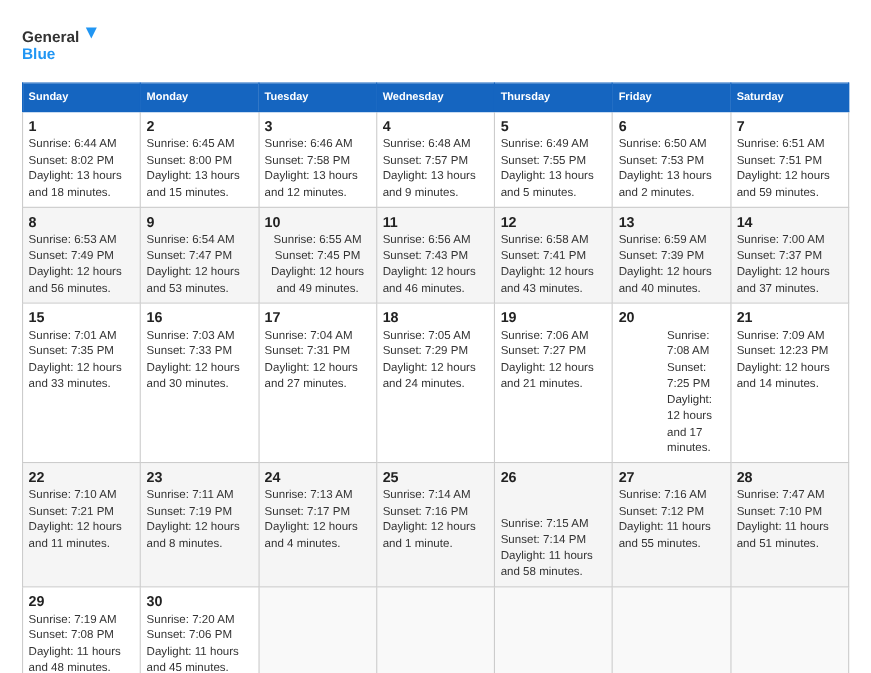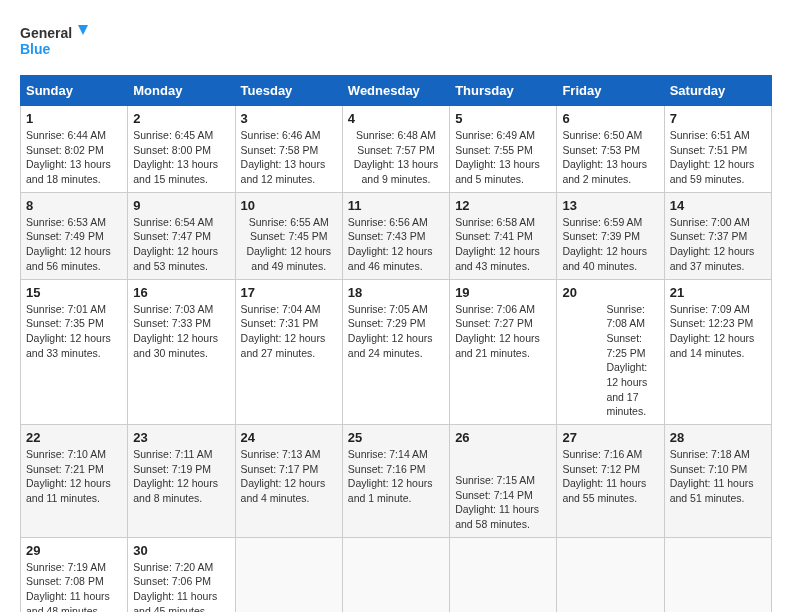--- a/index.html
+++ b/index.html
@@ -37,21 +37,21 @@
     .calendar {
       width: 100%;
       border-collapse: collapse;
       font-size: 11px;
     }
     .calendar th {
       background: #1565C0;
       color: #fff;
       padding: 7px 5px;
       text-align: left;
-      font-size: 13px;
+      font-size: 10px;
       font-weight: bold;
       border: 1px solid #1565C0;
     }
     .calendar td {
       vertical-align: top;
       padding: 5px 5px;
       border: 1px solid #ccc;
       width: 107px;
       min-height: 80px;
       background: #fff;
@@ -119,21 +119,21 @@
 Daylight: 13 hours and 15 minutes.</div>
         </td>
         <td>
           <span class="day-num">3</span>
           <div class="day-info" style="white-space: pre-line;">Sunrise: 6:46 AM
 Sunset: 7:58 PM
 Daylight: 13 hours and 12 minutes.</div>
         </td>
         <td>
           <span class="day-num">4</span>
-          <div class="day-info" style="white-space: pre-line; text-align: center;">Sunrise: 6:48 AM
+          <div class="day-info" style="white-space: pre-line;">Sunrise: 6:48 AM
 Sunset: 7:57 PM
 Daylight: 13 hours and 9 minutes.</div>
         </td>
         <td>
           <span class="day-num">5</span>
           <div class="day-info" style="white-space: pre-line;">Sunrise: 6:49 AM
 Sunset: 7:55 PM
 Daylight: 13 hours and 5 minutes.</div>
         </td>
         <td>
@@ -269,21 +269,21 @@
 Daylight: 11 hours and 58 minutes.</div>
         </td>
         <td>
           <span class="day-num">27</span>
           <div class="day-info" style="white-space: pre-line;">Sunrise: 7:16 AM
 Sunset: 7:12 PM
 Daylight: 11 hours and 55 minutes.</div>
         </td>
         <td>
           <span class="day-num">28</span>
-          <div class="day-info" style="white-space: pre-line;">Sunrise: 7:18 AM
+          <div class="day-info" style="white-space: pre-line;">Sunrise: 7:47 AM
 Sunset: 7:10 PM
 Daylight: 11 hours and 51 minutes.</div>
         </td>
       </tr>
       <tr>
         <td>
           <span class="day-num">29</span>
           <div class="day-info" style="white-space: pre-line;">Sunrise: 7:19 AM
 Sunset: 7:08 PM
 Daylight: 11 hours and 48 minutes.</div>

